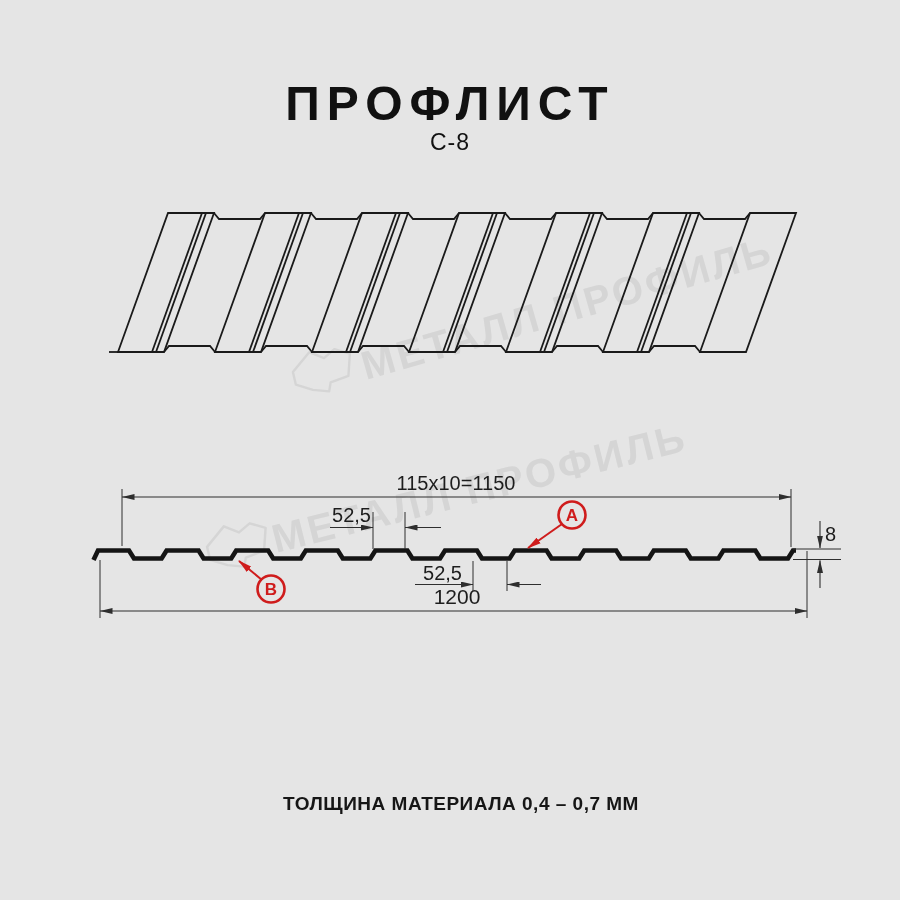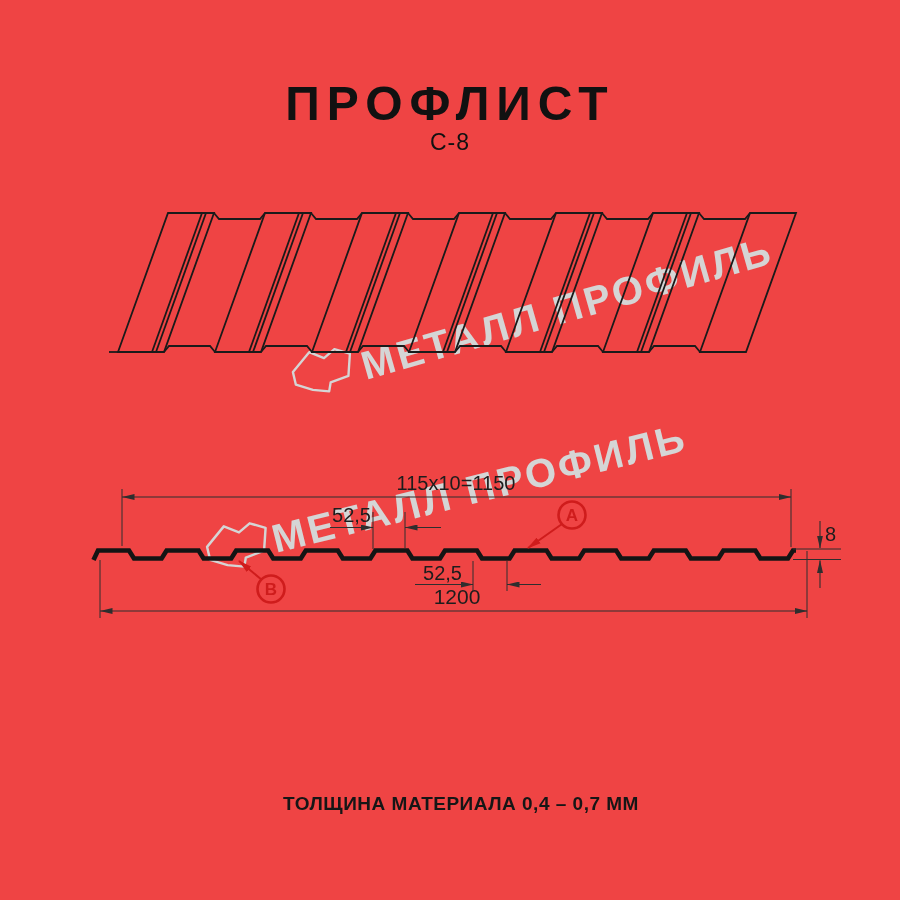--- a/index.html
+++ b/index.html
@@ -1,16 +1,16 @@
 <!DOCTYPE html>
 <html><head>
 <meta charset="utf-8">
 <style>
   html,body{margin:0;padding:0;background:#ffffff;}
-  .stage{position:relative;width:900px;height:900px;background:#ef4444;overflow:hidden;
+  .stage{position:relative;width:900px;height:900px;background:#e5e5e5;overflow:hidden;
          font-family:"Liberation Sans",sans-serif;}
   .title{position:absolute;left:0;top:76px;width:900px;text-align:center;
          font-size:48px;font-weight:bold;letter-spacing:7px;color:#111;}
   .subtitle{position:absolute;left:0;top:129px;width:900px;text-align:center;
          font-size:23px;font-weight:normal;letter-spacing:1px;color:#111;}
   .footnote{position:absolute;left:11px;top:793px;width:900px;text-align:center;
          font-size:19px;font-weight:bold;letter-spacing:0.5px;color:#161616;}
   svg{position:absolute;left:0;top:0;}
   .wm-text{font-size:40px;font-weight:bold;letter-spacing:3px;fill:#d5d5d5;}
   .wm-logo{fill:none;stroke:#d5d5d5;stroke-width:3.2;stroke-linejoin:round;}

